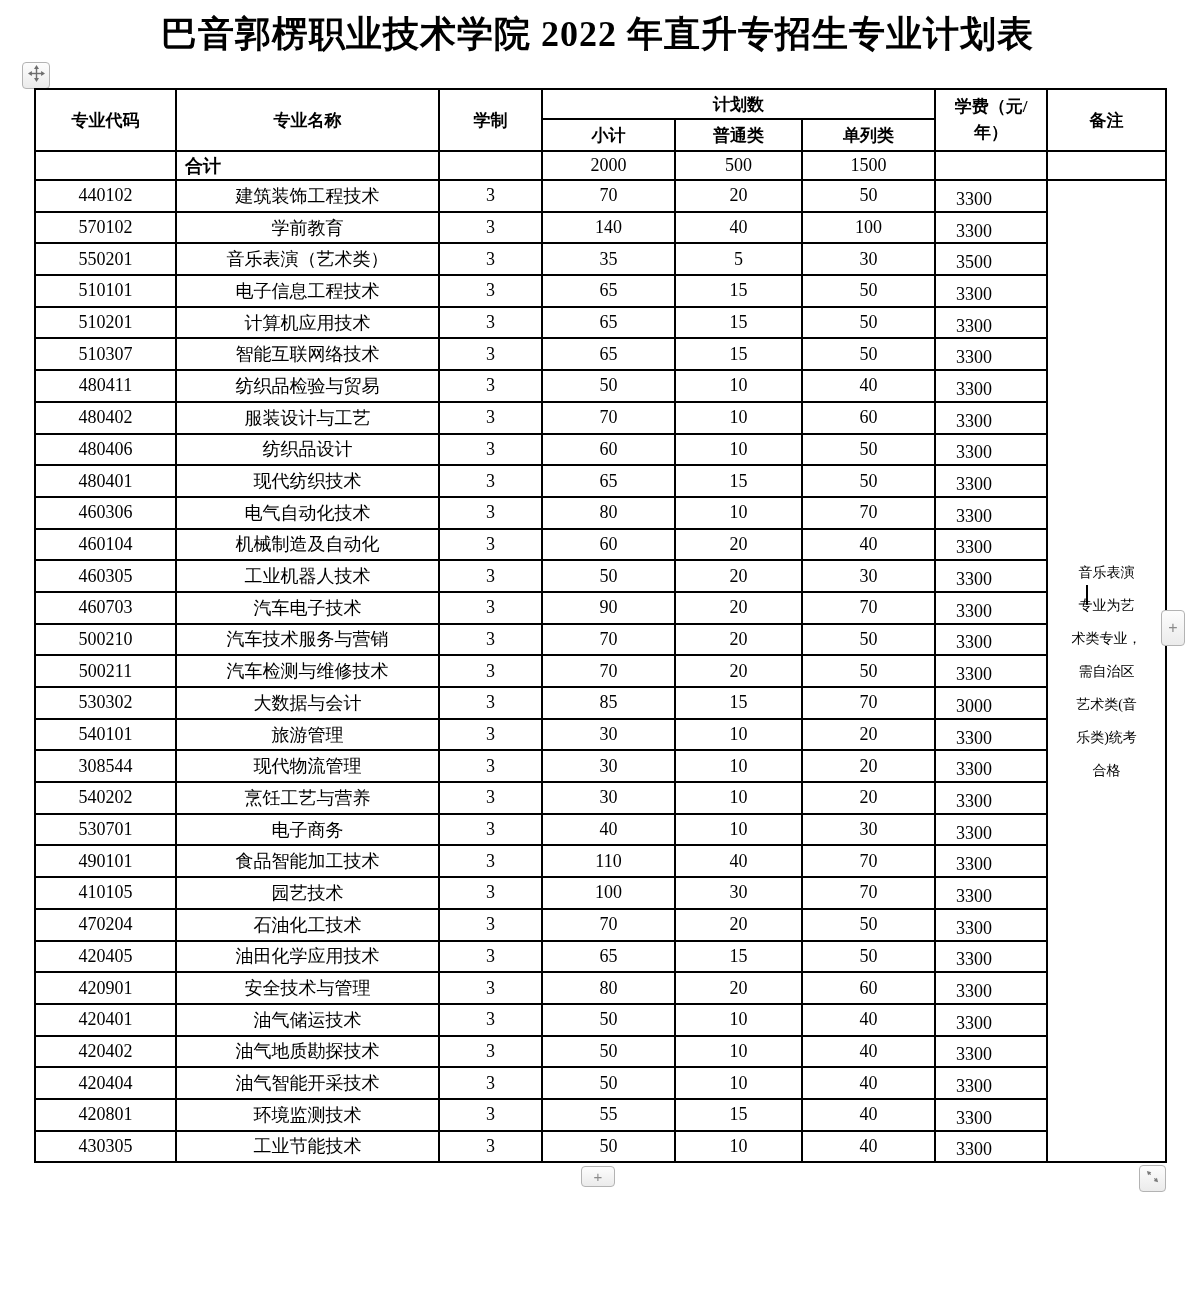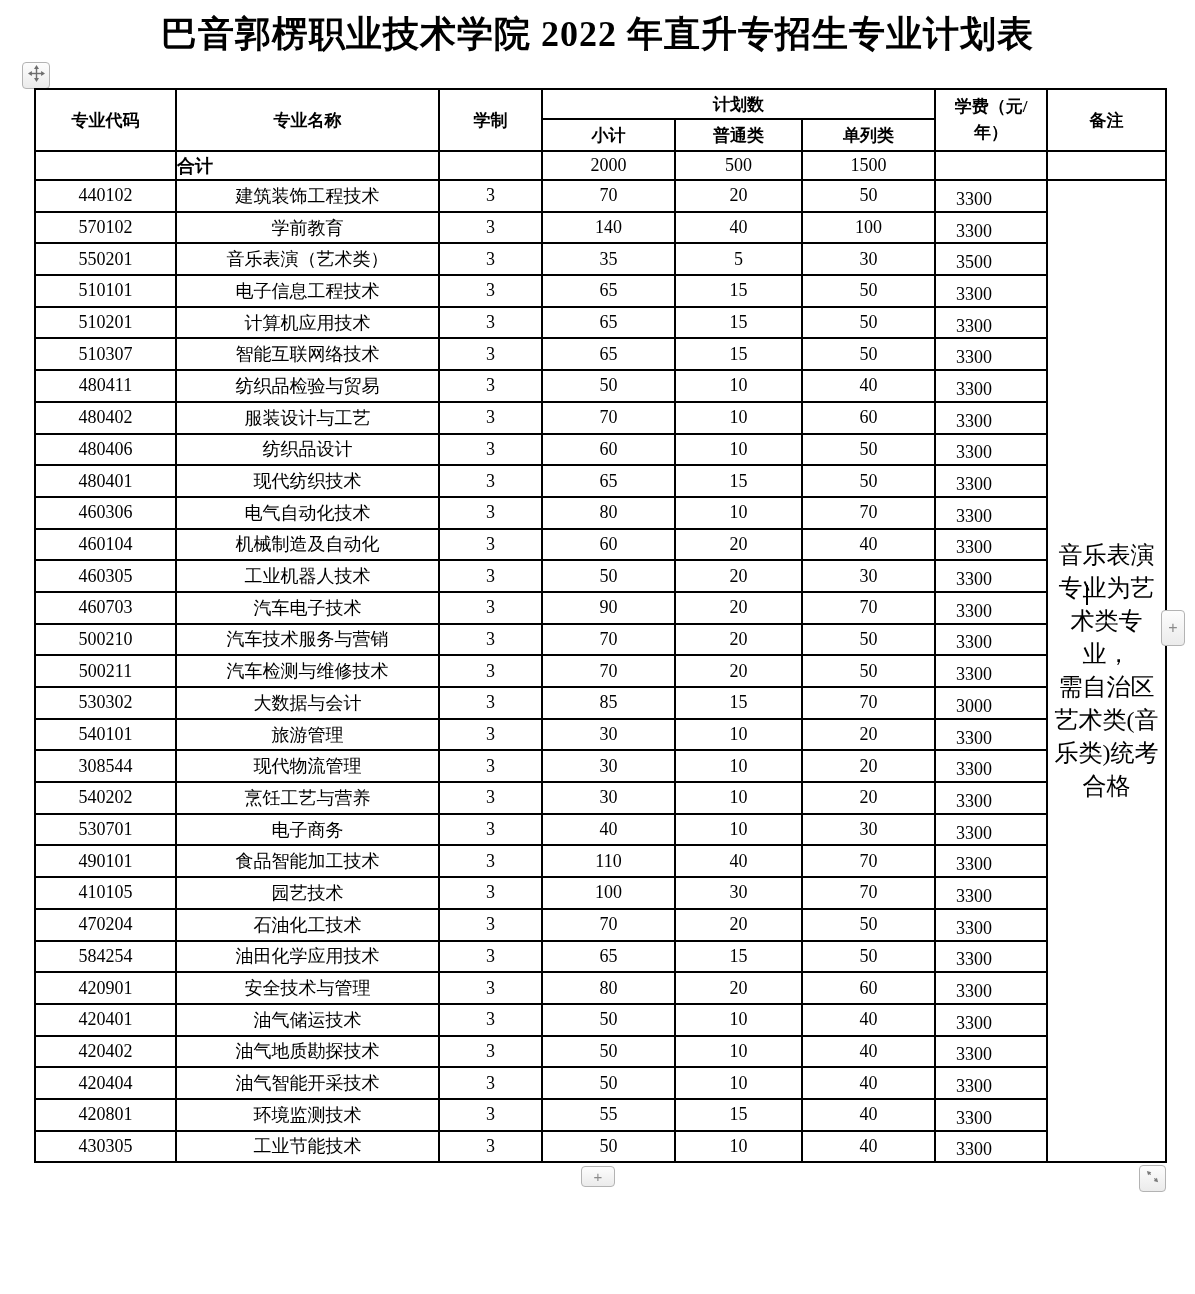--- a/index.html
+++ b/index.html
@@ -18,24 +18,24 @@
   .plan th, .plan td {
     border:2px solid #000; padding:0; text-align:center; vertical-align:middle;
     font-size:18px; overflow:hidden;
   }
   .plan th { font-weight:bold; font-size:17px; }
   .hrow1 { height:30px; }
   .hrow2 { height:32px; }
   tr.total-row { height:29px; }
   tr.data-row { height:31.7px; }
   .wrap2 { white-space:pre-line; line-height:26px; }
-  td.name-total { text-align:left; font-weight:bold; }
+  td.name-total { text-align:left; padding-left:8px; font-weight:bold; }
   td.fee { padding-right:34px; padding-top:7px; }
   td.remark-cell {
-    font-size:24px; line-height:33px; white-space:pre-line; position:relative;
+    font-size:14px; line-height:33px; white-space:pre-line; position:relative;
   }
   .notes { position:absolute; left:38px; top:1184px; width:1140px; }
   .note-line { font-size:25px; line-height:46px; white-space:nowrap; }
   .widget {
     position:absolute; box-sizing:border-box;
     border:1px solid #b3b3b3; border-radius:4px;
     background:linear-gradient(#fdfdfd,#ebebeb);
     display:flex; align-items:center; justify-content:center;
     color:#8a8a8a; font-family:"Liberation Sans","DejaVu Sans",sans-serif;
     cursor:pointer;
@@ -325,21 +325,21 @@
       <tr class="data-row">
         <td>470204</td>
         <td>石油化工技术</td>
         <td>3</td>
         <td>70</td>
         <td>20</td>
         <td>50</td>
         <td class="fee">3300</td>
       </tr>
       <tr class="data-row">
-        <td>584254</td>
+        <td>420405</td>
         <td>油田化学应用技术</td>
         <td>3</td>
         <td>65</td>
         <td>15</td>
         <td>50</td>
         <td class="fee">3300</td>
       </tr>
       <tr class="data-row">
         <td>420901</td>
         <td>安全技术与管理</td>

